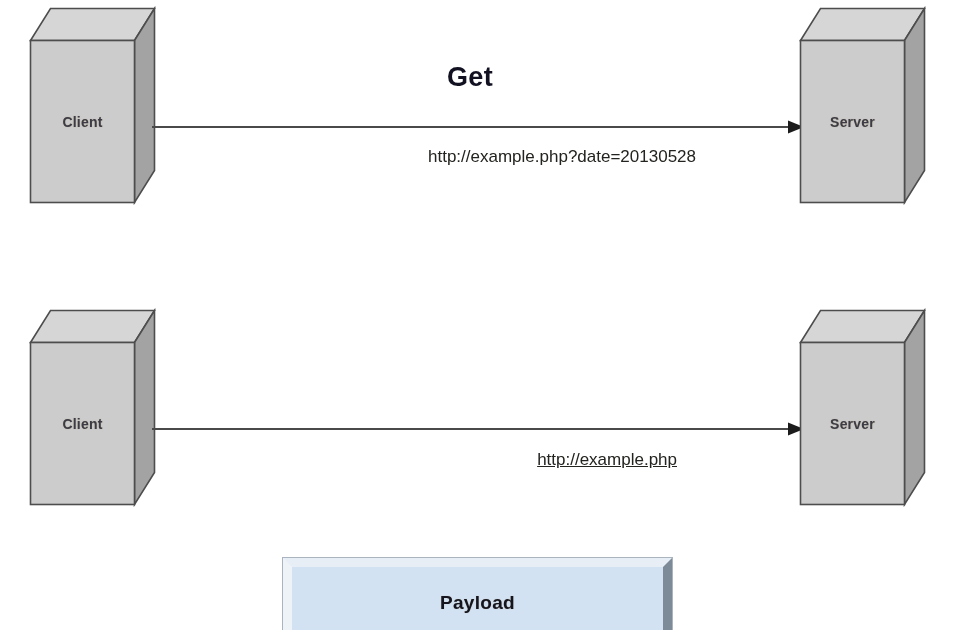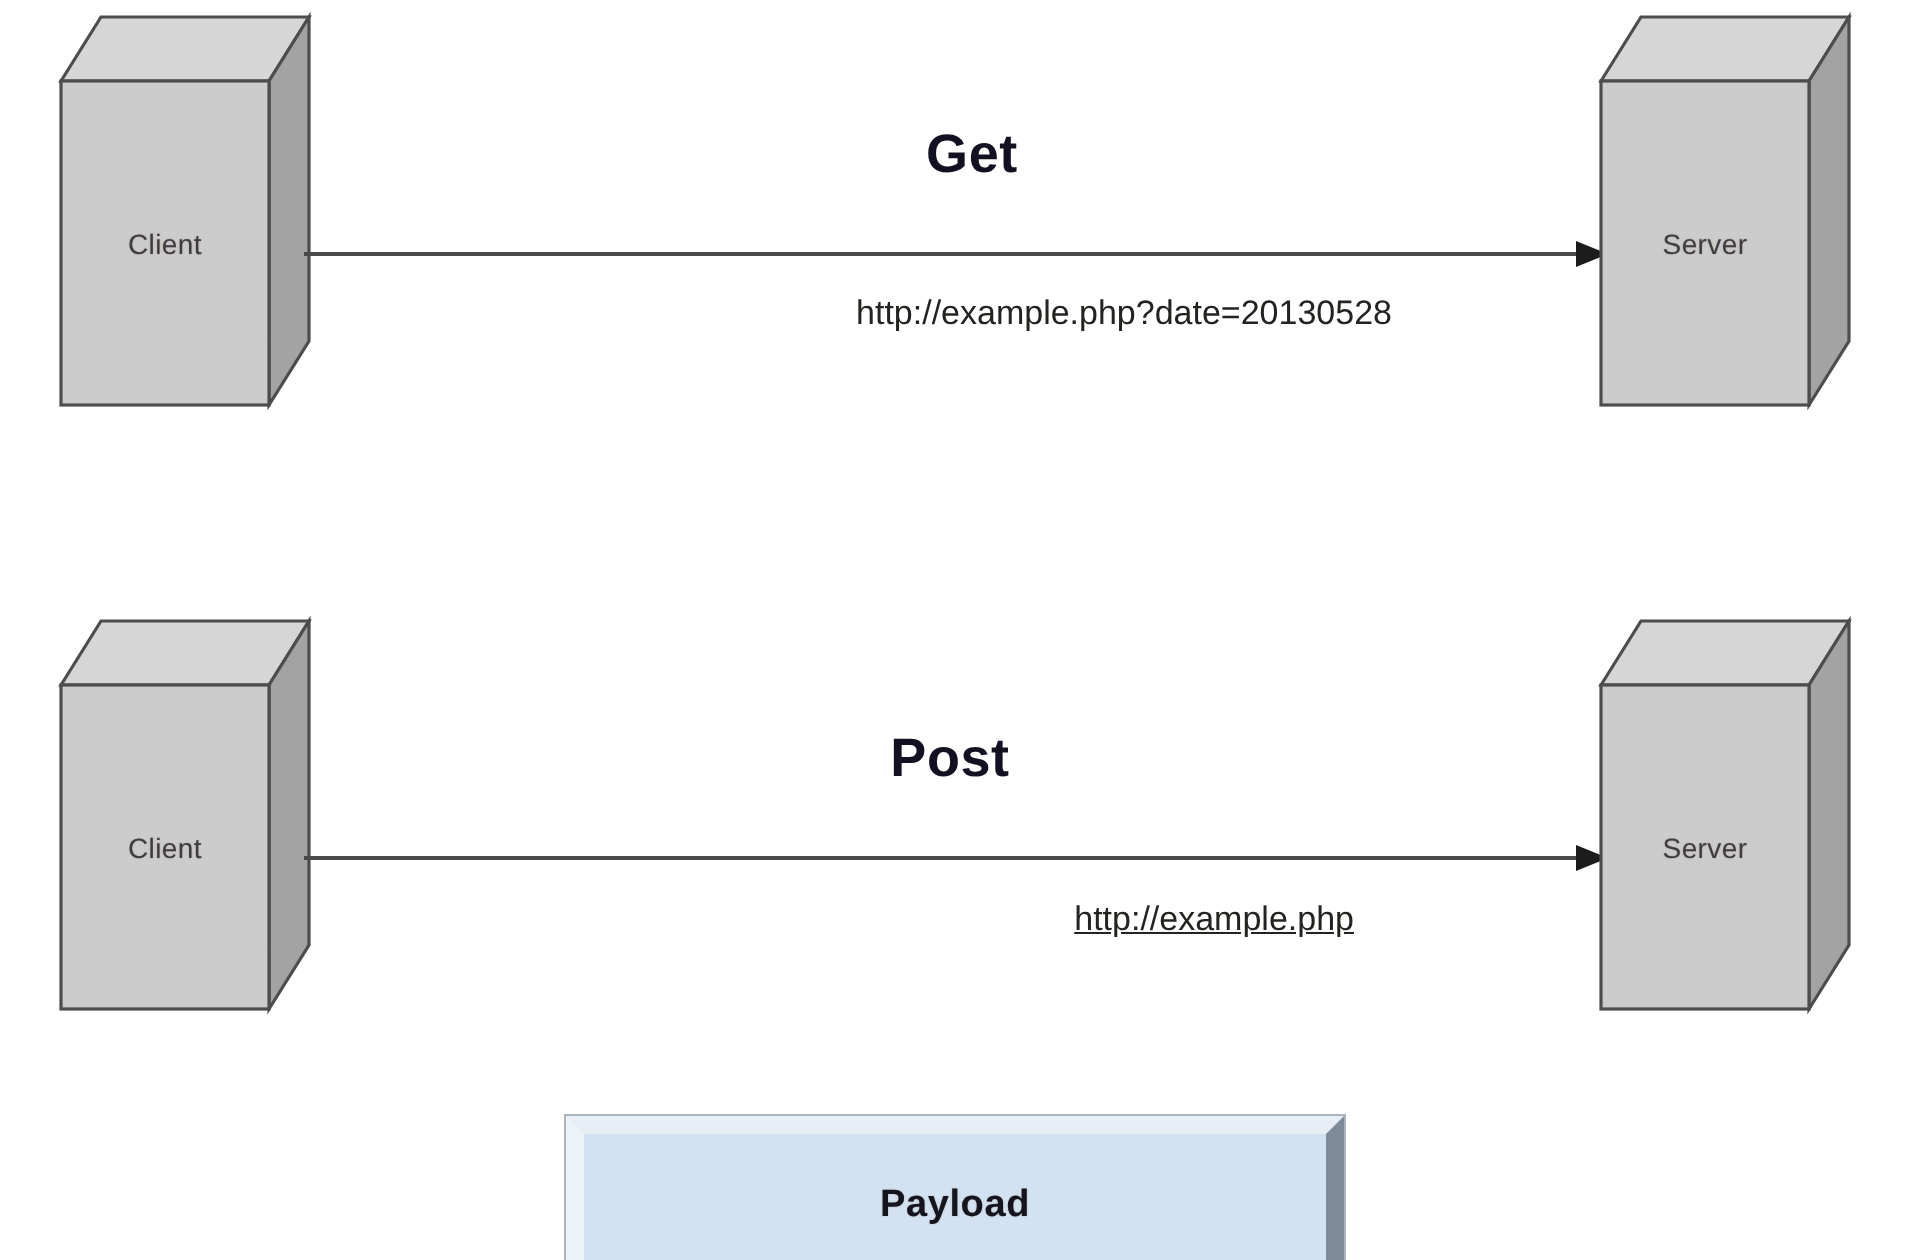--- a/index.html
+++ b/index.html
@@ -41,21 +41,21 @@
     left: 0;
     top: 0;
     width: 105px;   
     height: 163px;  
     margin-left: 0;
     margin-top: 32px;
     display: flex;
     align-items: center;
     justify-content: center;
     font-size: 14px;
-    font-weight: 400;
+    font-weight: 700;
     color: #3c3c46;
     letter-spacing: .2px;
     pointer-events: none;
     text-shadow: 0 0 1px rgba(160,120,60,.45);
   }
 
   
   .connector {
     position: absolute;
     height: 22px;
@@ -124,21 +124,21 @@
 
       <polygon points="0.5,32.5 20.5,0.5 124.5,0.5 104.5,32.5" fill="#d6d6d6" stroke="#4d4d4d" stroke-width="1.6"></polygon>
 
       <polygon points="104.5,32.5 124.5,0.5 124.5,162.5 104.5,194.5" fill="#a3a3a3" stroke="#4d4d4d" stroke-width="1.6"></polygon>
 
       <rect x="0.5" y="32.5" width="104" height="162" fill="#cccccc" stroke="#4d4d4d" stroke-width="1.6"></rect>
     </svg>
     <div class="cube-label">Client</div>
   </div>
 
-  <div class="method-title" style="left:386px; top:62px; width:200px;">Get</div>
+  <div class="method-title" style="left:370px; top:62px; width:200px;">Get</div>
 
   <div class="connector" style="left:152px; top:116px; width:652px;">
     <svg width="652" height="22" viewBox="0 0 652 22">
       <line x1="0" y1="11" x2="640" y2="11" stroke="#4a4a4a" stroke-width="2.1"></line>
       <polygon points="652,11 636,4.5 636,17.5" fill="#1c1c1c"></polygon>
     </svg>
   </div>
 
   <div class="url-caption" style="left:246px; top:147px; width:450px;">http://example.php?date=20130528</div>
 
@@ -153,21 +153,20 @@
 
   <div class="cube" style="left:30px; top:310px;">
     <svg class="cube-svg" viewBox="0 0 125 195">
       <polygon points="0.5,32.5 20.5,0.5 124.5,0.5 104.5,32.5" fill="#d6d6d6" stroke="#4d4d4d" stroke-width="1.6"></polygon>
       <polygon points="104.5,32.5 124.5,0.5 124.5,162.5 104.5,194.5" fill="#a3a3a3" stroke="#4d4d4d" stroke-width="1.6"></polygon>
       <rect x="0.5" y="32.5" width="104" height="162" fill="#cccccc" stroke="#4d4d4d" stroke-width="1.6"></rect>
     </svg>
     <div class="cube-label">Client</div>
   </div>
 
-  <div class="method-title" style="left:375px; top:364px; width:200px;">Post</div>
 
   <div class="connector" style="left:152px; top:418px; width:652px;">
     <svg width="652" height="22" viewBox="0 0 652 22">
       <line x1="0" y1="11" x2="640" y2="11" stroke="#4a4a4a" stroke-width="2.1"></line>
       <polygon points="652,11 636,4.5 636,17.5" fill="#1c1c1c"></polygon>
     </svg>
   </div>
 
   <div class="url-caption" style="left:277px; top:450px; width:400px;text-decoration:underline;">http://example.php</div>
 

